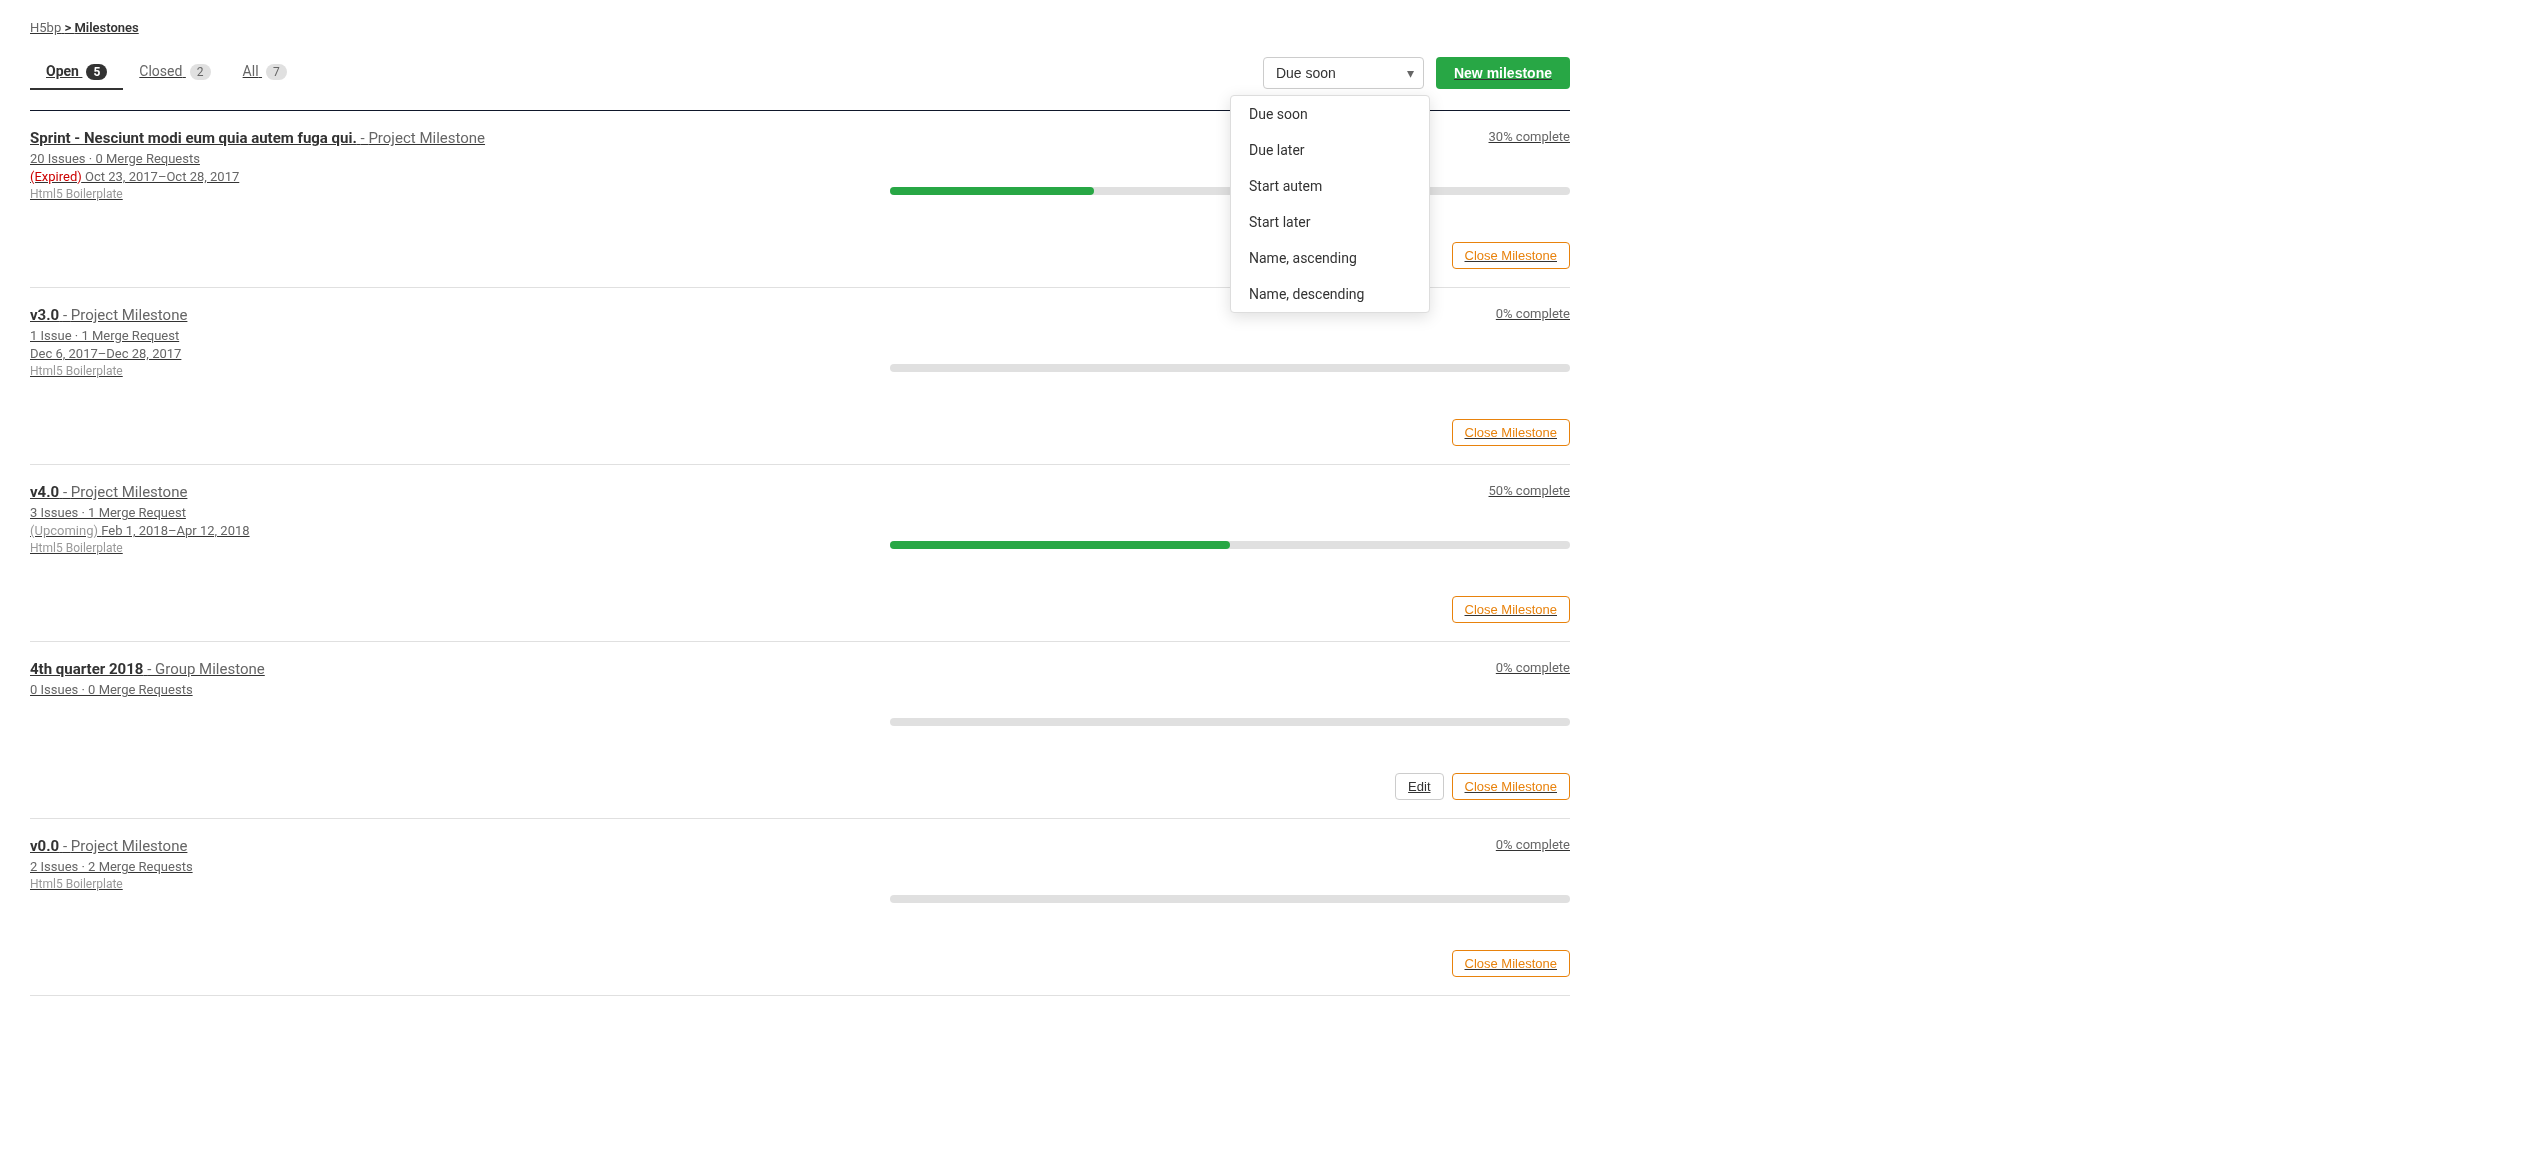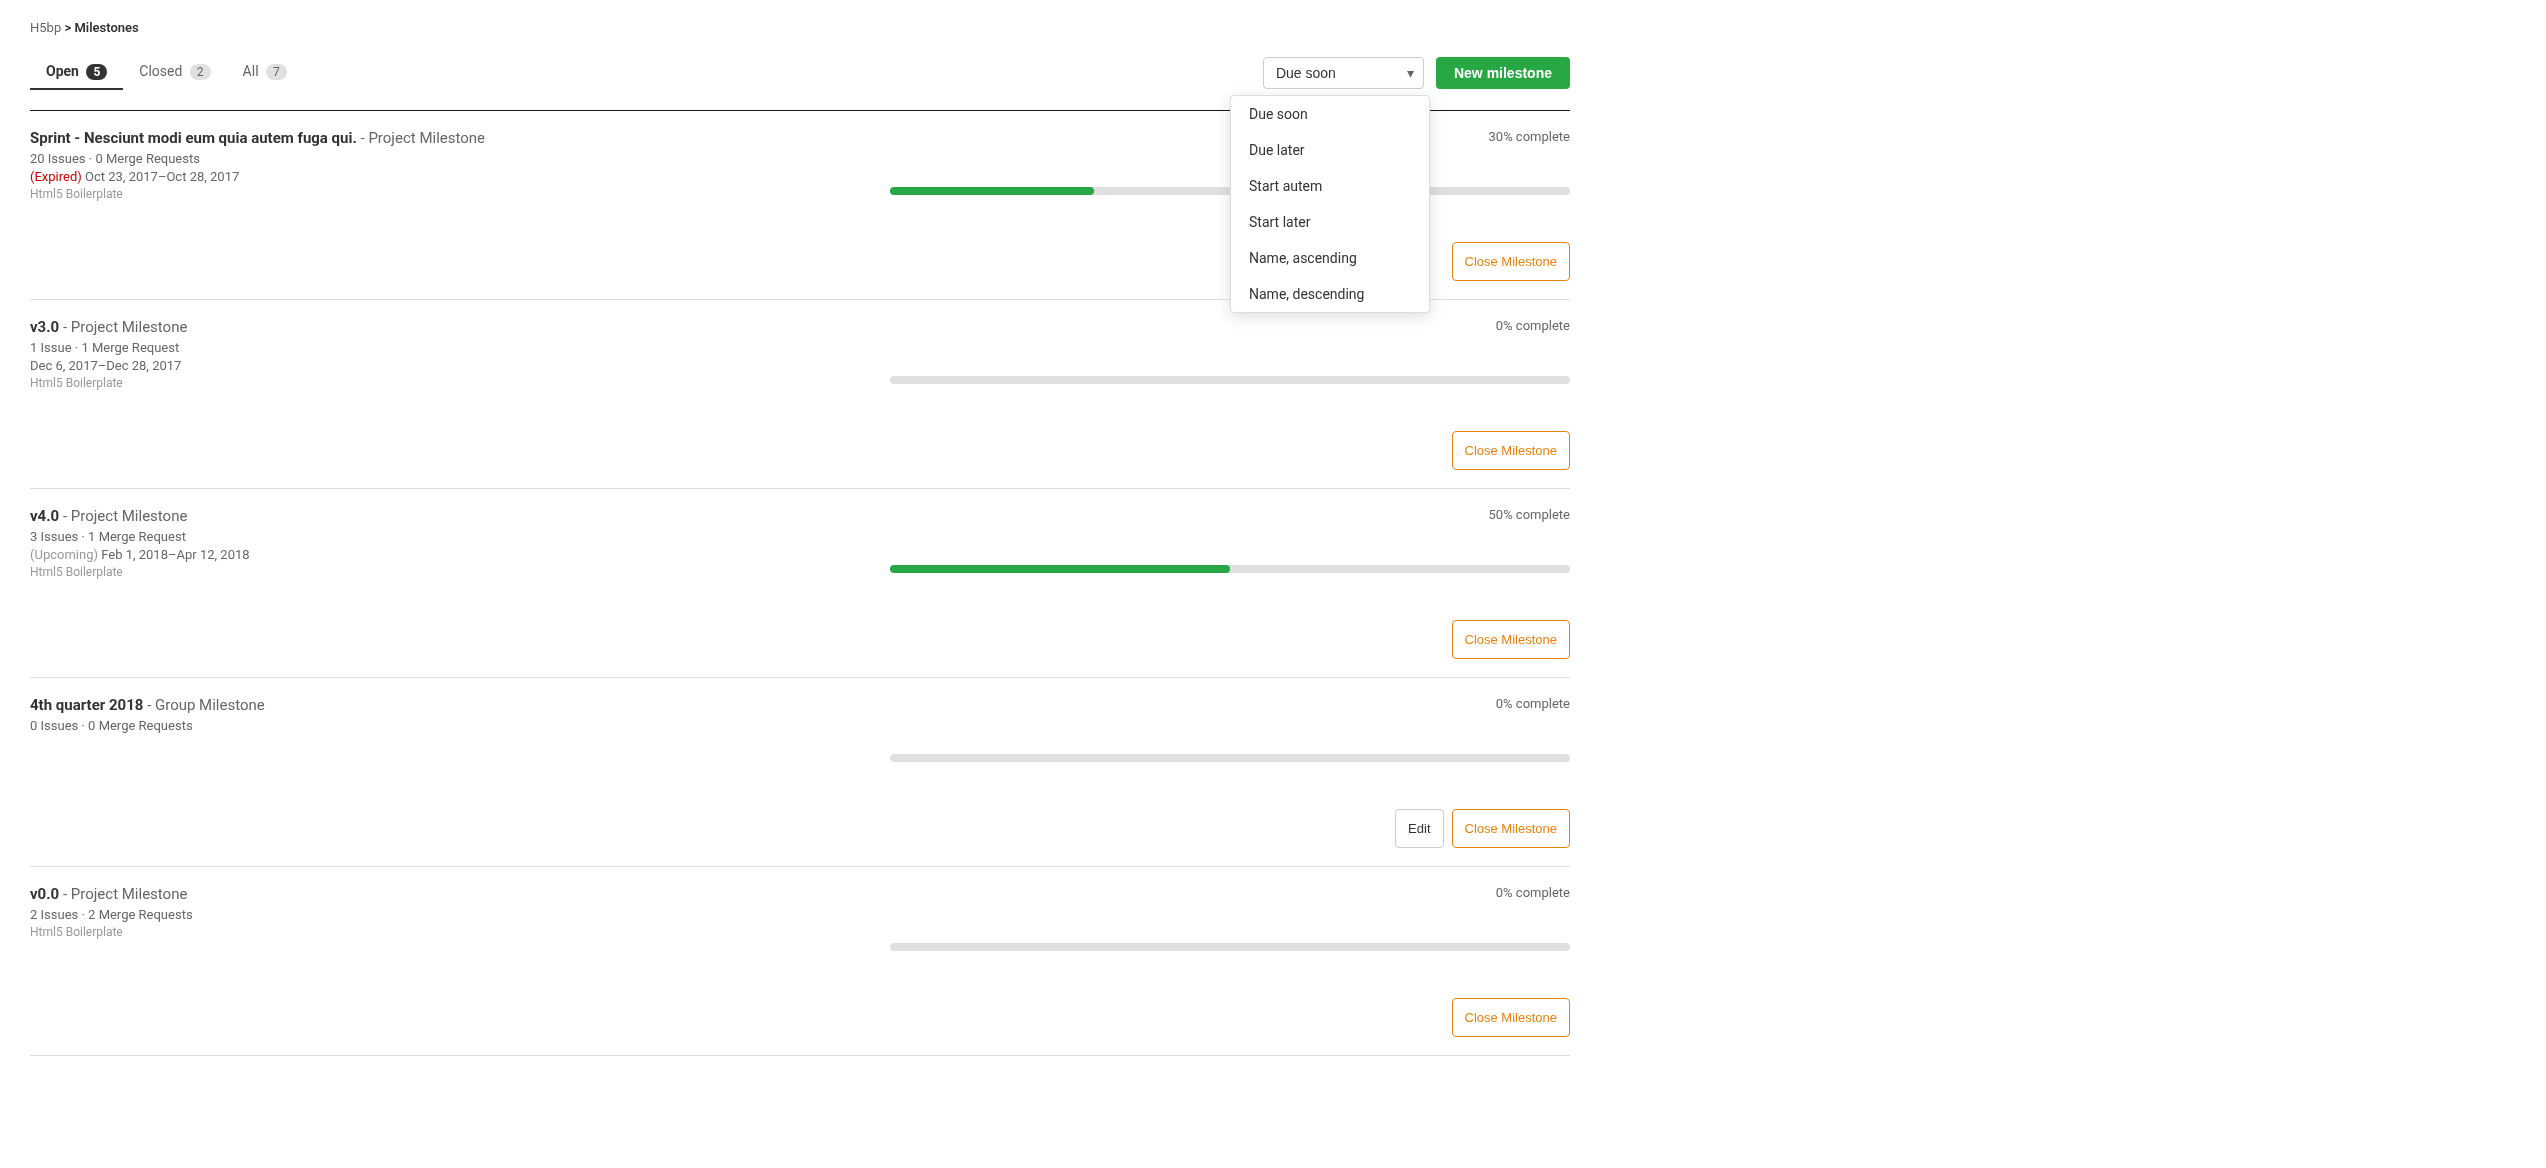--- a/index.html
+++ b/index.html
@@ -1,17 +1,17 @@
 <!DOCTYPE html>
 <html><head>
   <meta charset="utf-8">
   <style>
     * { box-sizing: border-box; margin: 0; padding: 0; }
     body { font-family: -apple-system, BlinkMacSystemFont, 'Segoe UI', Roboto, sans-serif; font-size: 14px; color: #333; background: #fff; }
-    .page { padding: 20px 30px; max-width: 1600px; }
+    .page { padding: 20px 30px; max-width: 1600px; text-decoration: underline; }
     .breadcrumb { font-size: 13px; color: #666; margin-bottom: 20px; }
     .breadcrumb a { color: #666; text-decoration: none; }
     .breadcrumb span { color: #333; font-weight: 600; }
     .header-row { display: flex; align-items: center; justify-content: space-between; margin-bottom: 20px; padding-bottom: 0; }
     .tabs { display: flex; align-items: center; gap: 0; }
     .tab { padding: 8px 16px; font-size: 14px; color: #666; cursor: pointer; border-bottom: 2px solid transparent; text-decoration: none; }
     .tab.active { color: #333; font-weight: 700; border-bottom: 2px solid #333; }
     .tab .badge { display: inline-block; background: #e0e0e0; color: #666; border-radius: 10px; padding: 1px 7px; font-size: 12px; margin-left: 4px; }
     .tab.active .badge { background: #333; color: #fff; }
     .header-actions { display: flex; align-items: center; gap: 12px; position: relative; }
@@ -27,21 +27,21 @@
     .milestone-meta { font-size: 13px; color: #666; margin-bottom: 3px; }
     .milestone-date { font-size: 13px; color: #666; margin-bottom: 3px; }
     .milestone-date .expired { color: #c00; }
     .milestone-date .upcoming { color: #999; }
     .milestone-project { font-size: 12px; color: #999; margin-top: 2px; }
     .milestone-right { display: flex; flex-direction: column; align-items: flex-end; min-width: 320px; padding-left: 30px; gap: 37px; }
     .complete-label { font-size: 13px; color: #666; margin-bottom: 6px; align-self: flex-end; }
     .progress-bar-bg { width: 680px; height: 8px; background: #e0e0e0; border-radius: 4px; margin-bottom: 10px; }
     .progress-bar-fill { height: 100%; border-radius: 4px; background: #28a745; }
     .actions-row { display: flex; gap: 8px; }
-    .btn-close-milestone { border: 1px solid #e8820c; color: #e8820c; background: #fff; border-radius: 4px; padding: 11px 12px; font-size: 13px; cursor: pointer; }
+    .btn-close-milestone { border: 1px solid #e8820c; color: #e8820c; background: #fff; border-radius: 4px; padding: 5px 12px; font-size: 13px; cursor: pointer; }
     .btn-edit { border: 1px solid #ccc; color: #333; background: #fff; border-radius: 4px; padding: 5px 12px; font-size: 13px; cursor: pointer; }
 
     
     .dropdown-menu { position: absolute; top: 38px; right: 140px; background: #fff; border: 1px solid #ddd; border-radius: 4px; box-shadow: 0 4px 16px rgba(0,0,0,0.13); z-index: 100; min-width: 200px; }
     .dropdown-item { padding: 10px 18px; font-size: 14px; color: #333; cursor: pointer; }
   </style>
 </head>
 <body>
 
 <div class="page">

